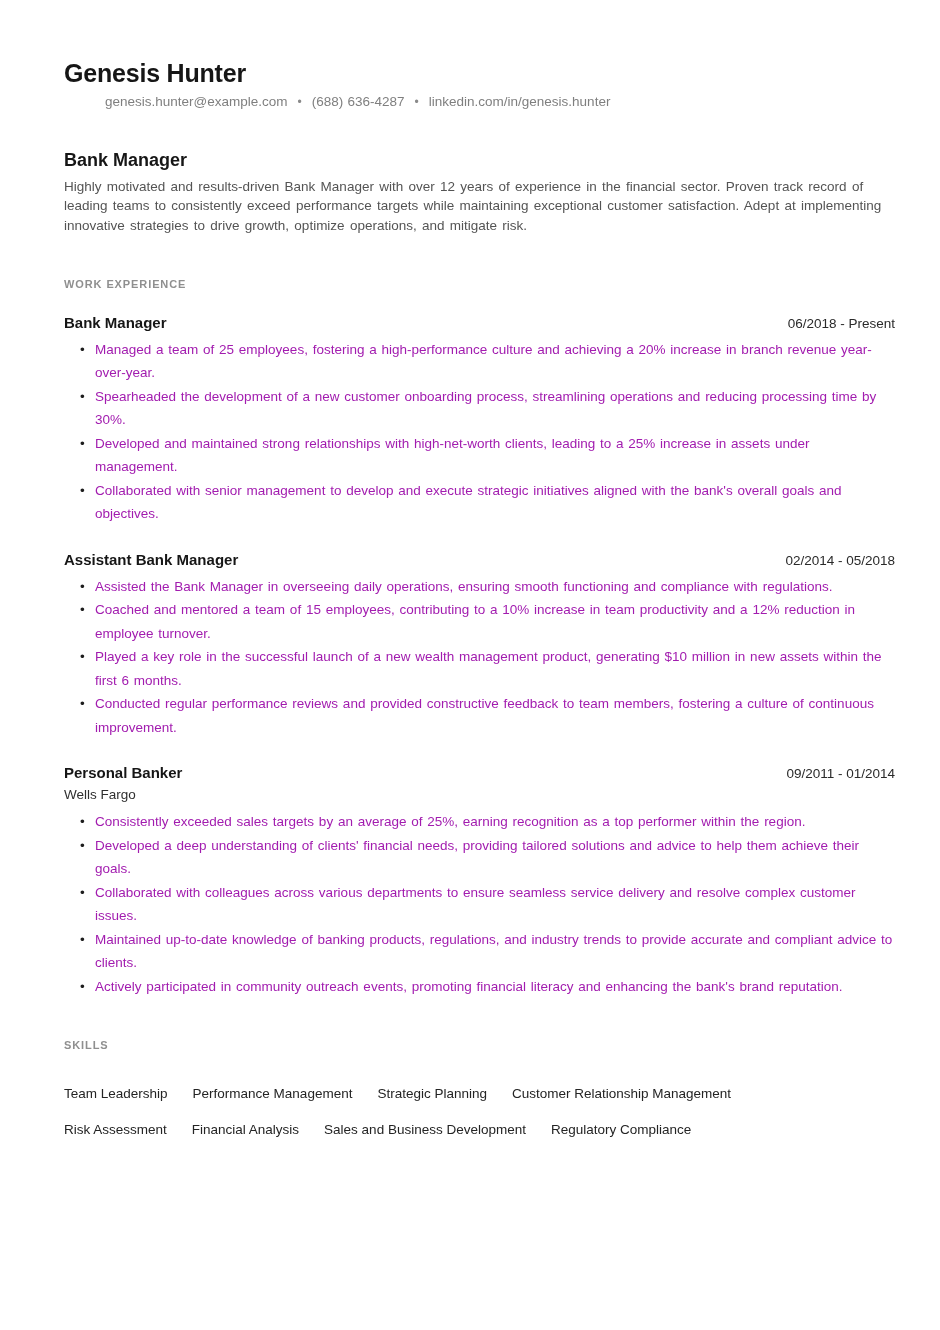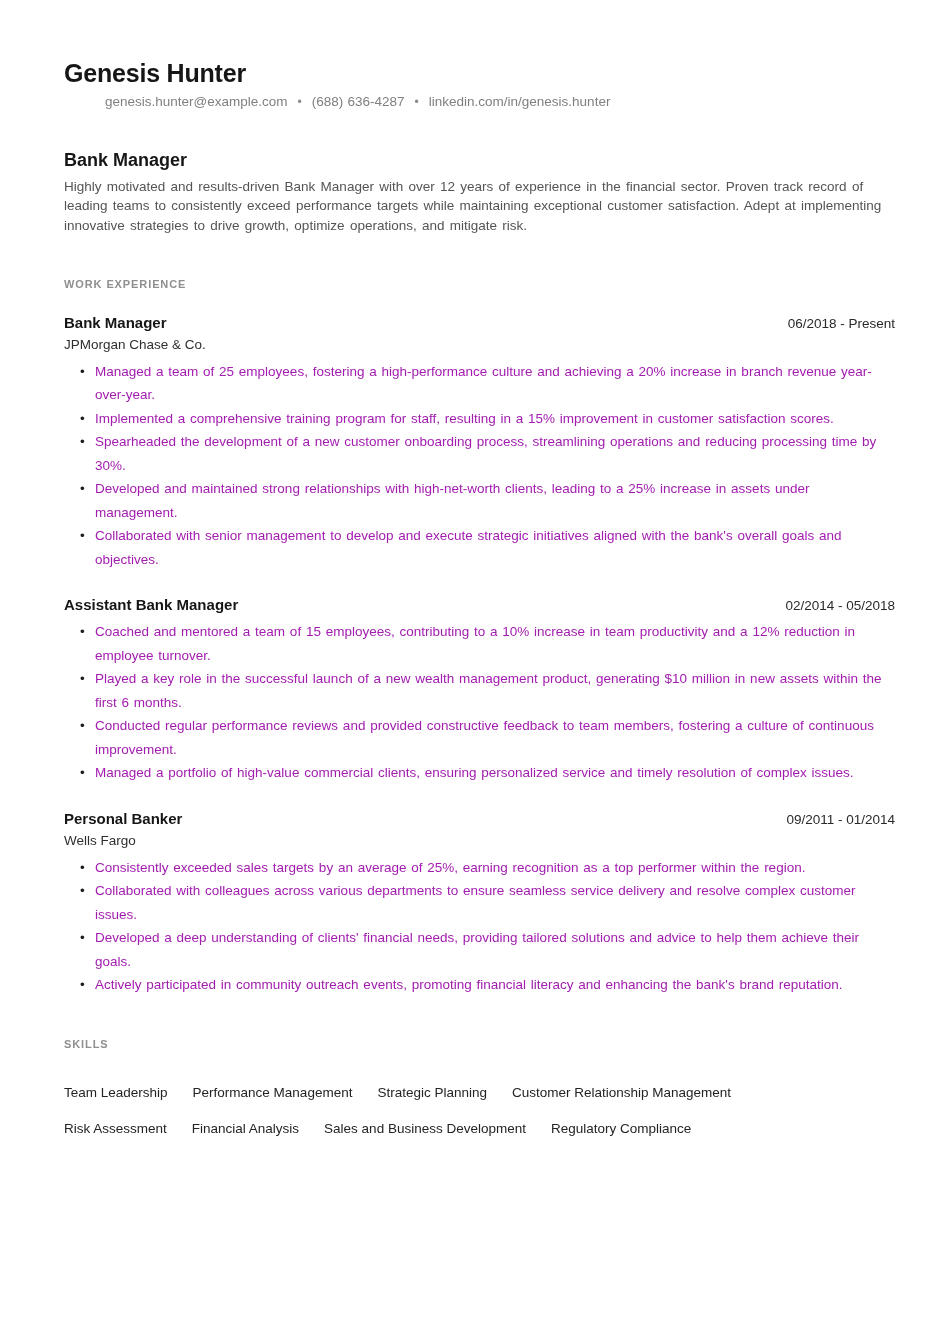--- a/index.html
+++ b/index.html
@@ -160,53 +160,52 @@
   </section>
 
   <section class="work-section">
     <div class="section-label">WORK EXPERIENCE</div>
     <div id="jobs">
   <article class="job">
     <div class="job-head">
       <h3 class="job-title">Bank Manager</h3>
       <span class="job-dates">06/2018 - Present</span>
     </div>
-    <div class="job-company">JPMorgan Chase &amp; Co.</div>
     <ul class="job-bullets">
             <li>Managed a team of 25 employees, fostering a high-performance culture and achieving a 20% increase in branch revenue year-over-year.</li>
-            <li>Implemented a comprehensive training program for staff, resulting in a 15% improvement in customer satisfaction scores.</li>
             <li>Spearheaded the development of a new customer onboarding process, streamlining operations and reducing processing time by 30%.</li>
             <li>Developed and maintained strong relationships with high-net-worth clients, leading to a 25% increase in assets under management.</li>
             <li>Collaborated with senior management to develop and execute strategic initiatives aligned with the bank's overall goals and objectives.</li>
           </ul>
   </article>
 
   <article class="job">
     <div class="job-head">
       <h3 class="job-title">Assistant Bank Manager</h3>
       <span class="job-dates">02/2014 - 05/2018</span>
     </div>
     <ul class="job-bullets">
+            <li>Assisted the Bank Manager in overseeing daily operations, ensuring smooth functioning and compliance with regulations.</li>
             <li>Coached and mentored a team of 15 employees, contributing to a 10% increase in team productivity and a 12% reduction in employee turnover.</li>
             <li>Played a key role in the successful launch of a new wealth management product, generating $10 million in new assets within the first 6 months.</li>
             <li>Conducted regular performance reviews and provided constructive feedback to team members, fostering a culture of continuous improvement.</li>
-            <li>Managed a portfolio of high-value commercial clients, ensuring personalized service and timely resolution of complex issues.</li>
           </ul>
   </article>
 
   <article class="job">
     <div class="job-head">
       <h3 class="job-title">Personal Banker</h3>
       <span class="job-dates">09/2011 - 01/2014</span>
     </div>
     <div class="job-company">Wells Fargo</div>
     <ul class="job-bullets">
             <li>Consistently exceeded sales targets by an average of 25%, earning recognition as a top performer within the region.</li>
+            <li>Developed a deep understanding of clients' financial needs, providing tailored solutions and advice to help them achieve their goals.</li>
             <li>Collaborated with colleagues across various departments to ensure seamless service delivery and resolve complex customer issues.</li>
-            <li>Developed a deep understanding of clients' financial needs, providing tailored solutions and advice to help them achieve their goals.</li>
+            <li>Maintained up-to-date knowledge of banking products, regulations, and industry trends to provide accurate and compliant advice to clients.</li>
             <li>Actively participated in community outreach events, promoting financial literacy and enhancing the bank's brand reputation.</li>
           </ul>
   </article>
 </div>
   </section>
 
   <section class="skills-section">
     <div class="section-label">SKILLS</div>
     <div class="skills-list" id="skills">
         <span class="skill">Team Leadership</span>

